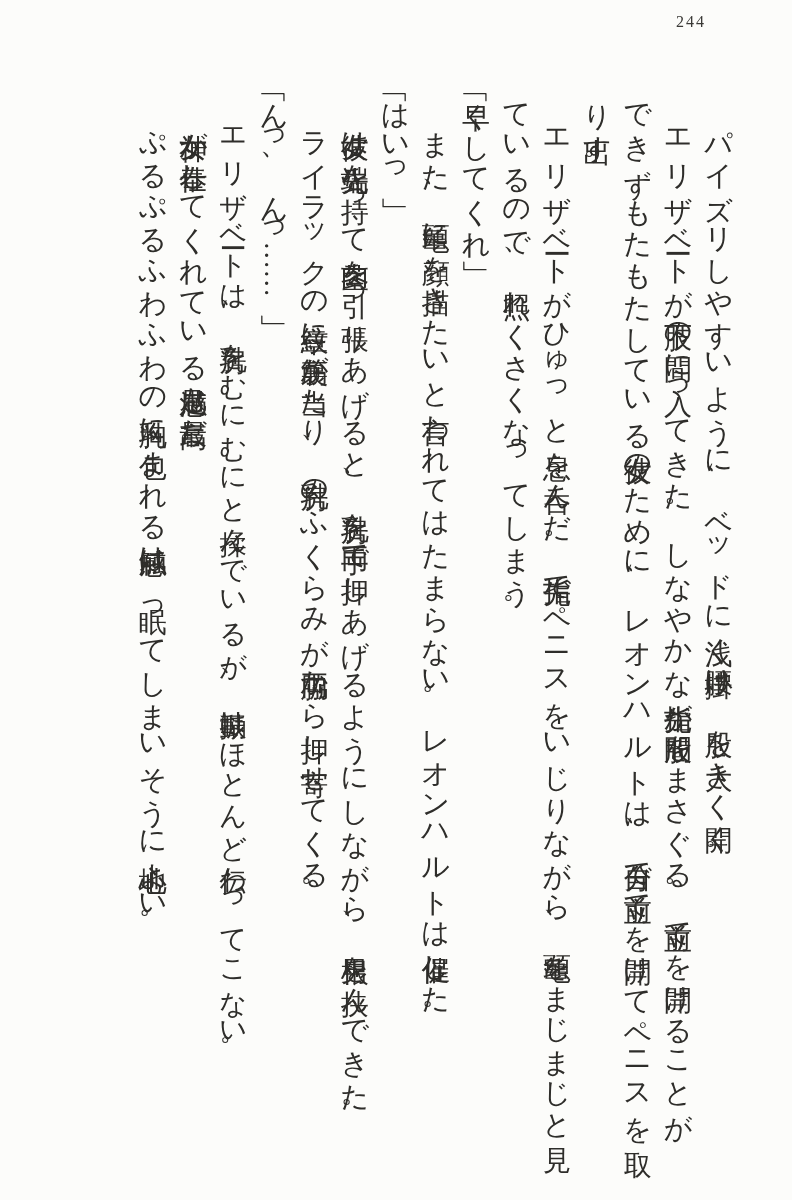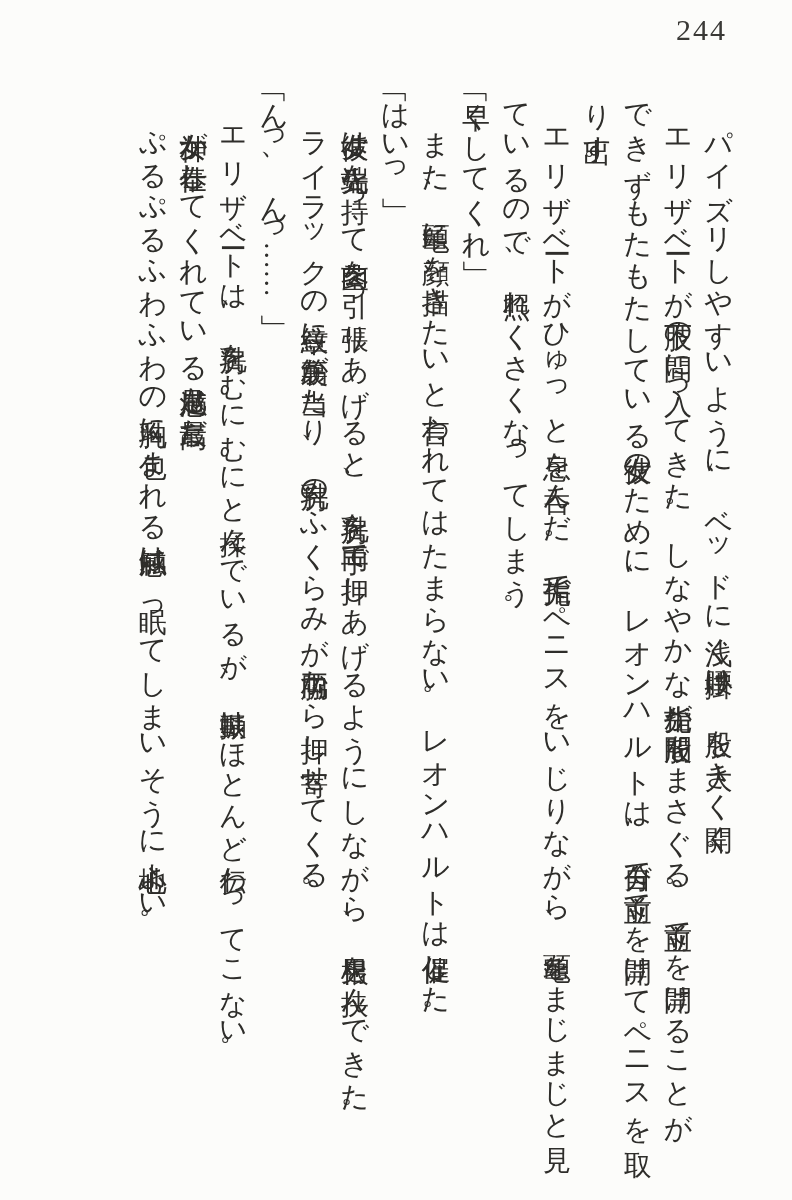--- a/index.html
+++ b/index.html
@@ -11,21 +11,21 @@
     height: 1200px;
     position: relative;
     background: #fcfcfa;
     overflow: hidden;
     font-family: "Liberation Serif", "DejaVu Serif", serif;
   }
   .page-number {
     position: absolute;
     top: 13px;
     left: 676px;
-    font-size: 30px;
+    font-size: 16px;
     letter-spacing: 2px;
     color: #3a3936;
   }
   .text-block {
     position: absolute;
     top: 84px;
     right: 54px;
     width: 648px;
     height: 1068px;
     writing-mode: vertical-rl;

